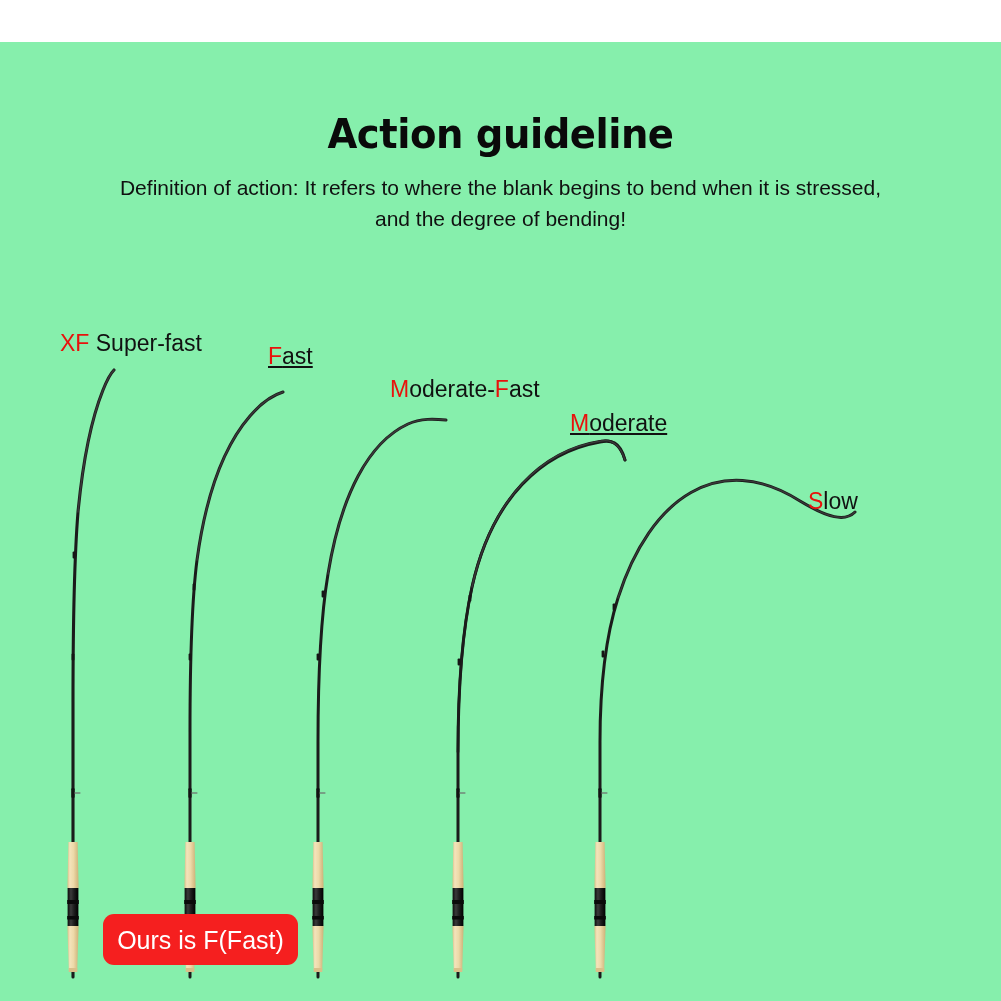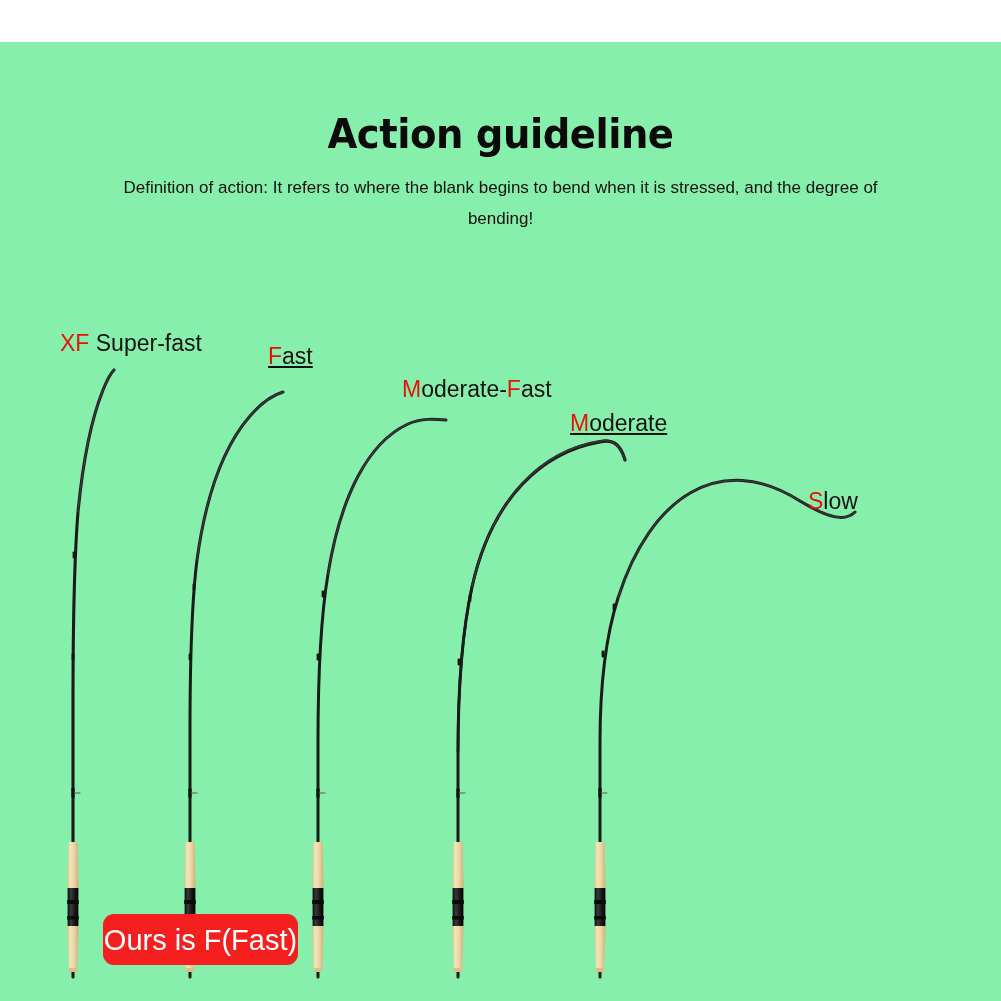--- a/index.html
+++ b/index.html
@@ -40,21 +40,21 @@
     line-height: 48px;
     letter-spacing: -0.5px;
     color: #0a0a0a;
     margin: 0;
     transform: scaleX(0.94);
   }
   .subtitle {
     margin: 14px auto 0 auto;
     width: 770px;
     font-family: "Liberation Sans", sans-serif;
-    font-size: 17px;
+    font-size: 21px;
     line-height: 31px;
     color: #101010;
     text-align: center;
   }
 
   
   .rod-stage {
     position: absolute;
     left: 0;
     top: 0;
@@ -91,21 +91,21 @@
     background: #f51f1f;
     border-radius: 11px;
     display: flex;
     align-items: center;
     justify-content: center;
     box-sizing: border-box;
   }
   .badge-text {
     color: #ffffff;
     font-family: "Liberation Sans", sans-serif;
-    font-size: 29px;
+    font-size: 25px;
     line-height: 24px;
     white-space: nowrap;
   }
 </style>
 </head>
 <body>
 
 <div id="page">
 
   <div class="header">
@@ -205,21 +205,21 @@
     </svg>
 
     <div class="rod-label" style="left:60px; top:288px;">
       <span class="hl">XF</span><span> Super-fast</span>
     </div>
 
     <div class="rod-label" style="left:268px; top:301px;text-decoration:underline;">
       <span class="hl">F</span><span>ast</span>
     </div>
 
-    <div class="rod-label" style="left:402px; top:334px;">
+    <div class="rod-label" style="left:390px; top:334px;">
       <span class="hl">M</span><span>oderate-</span><span class="hl">F</span><span>ast</span>
     </div>
 
     <div class="rod-label" style="left:570px; top:368px;text-decoration:underline;">
       <span class="hl">M</span><span>oderate</span>
     </div>
 
     <div class="rod-label" style="left:808px; top:446px;">
       <span class="hl">S</span><span>low</span>
     </div>

